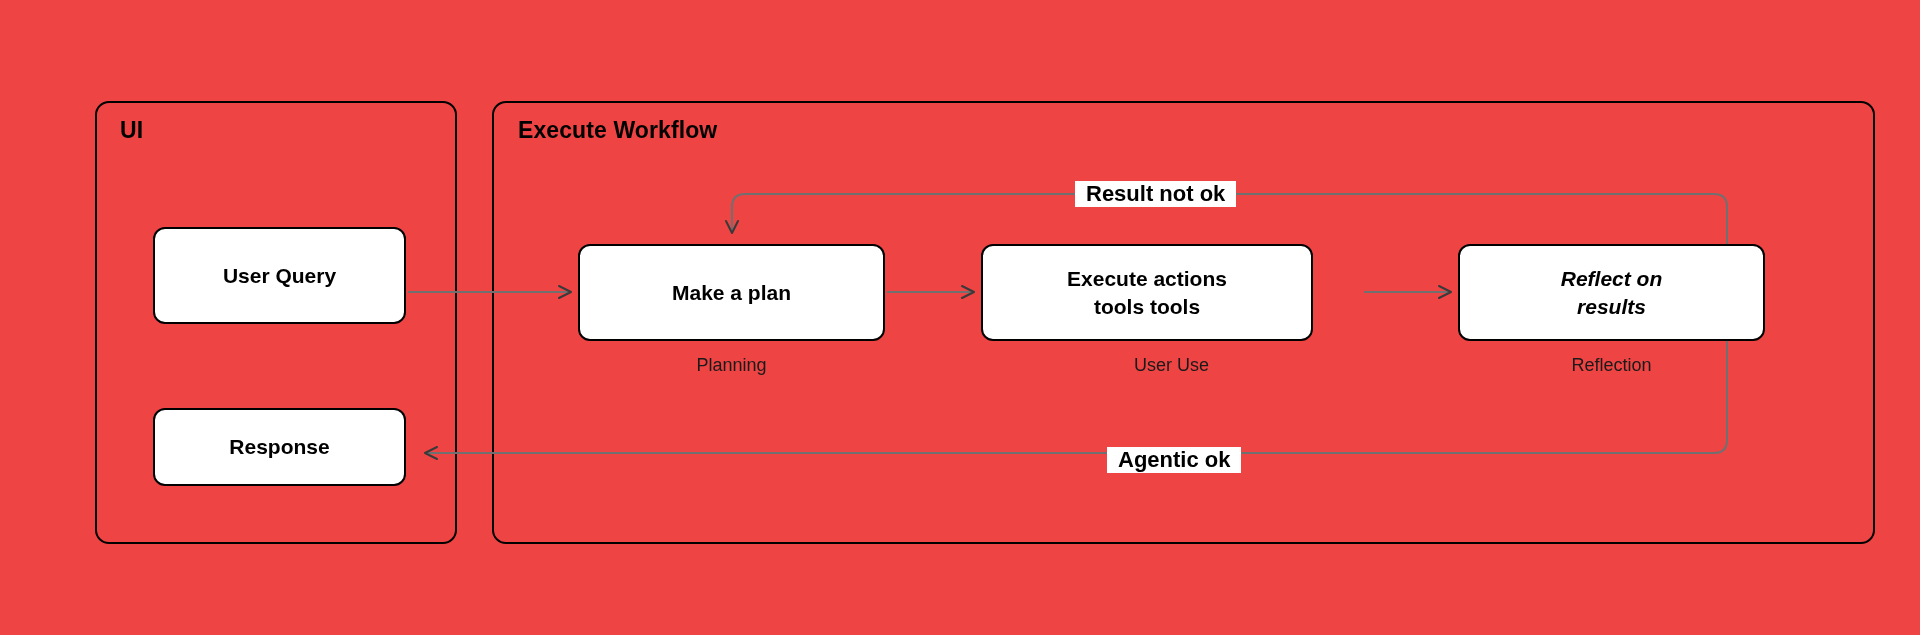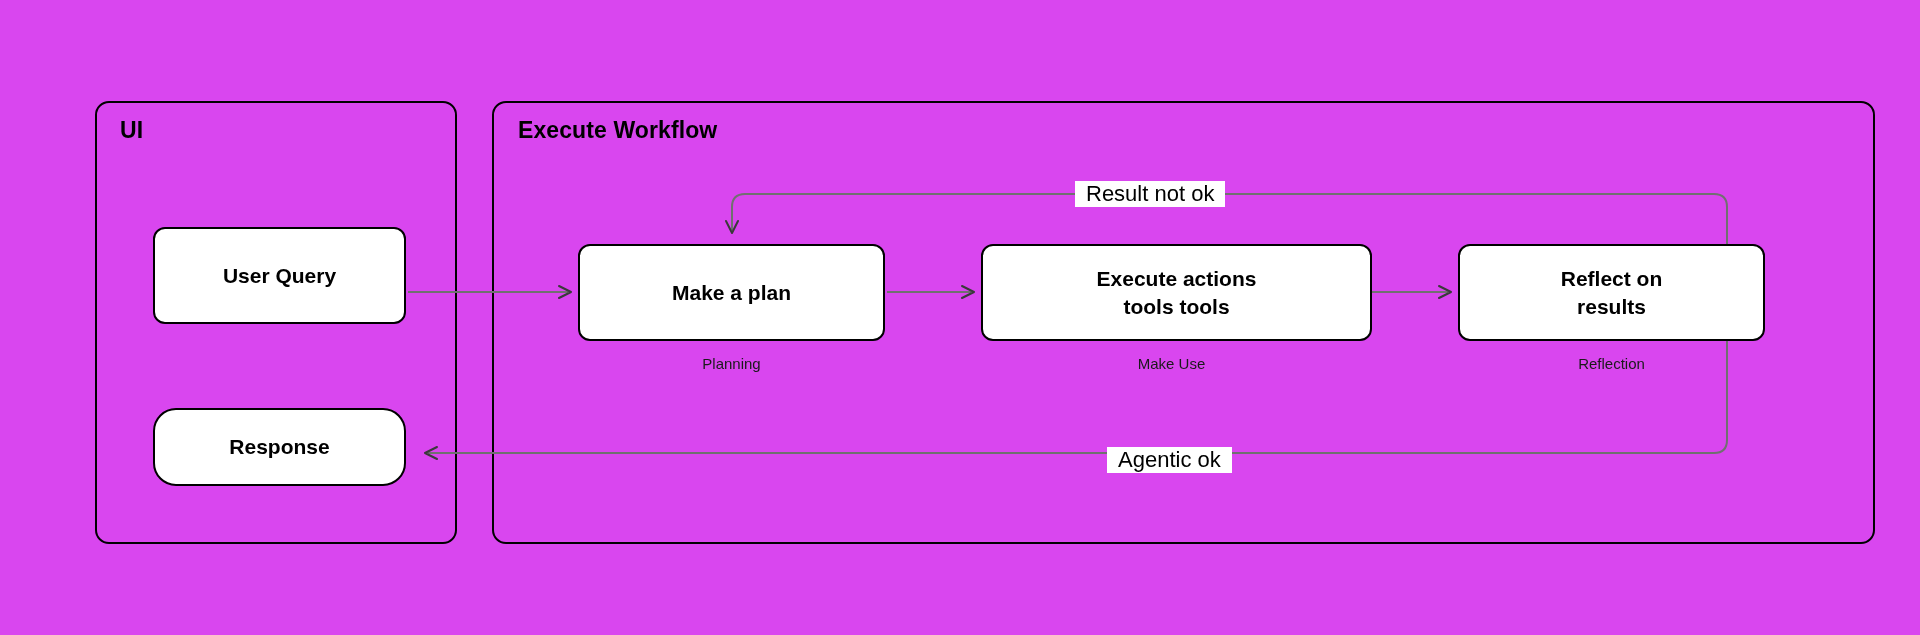--- a/index.html
+++ b/index.html
@@ -12,21 +12,21 @@
     height: 635px;
     font-family: "Liberation Sans", sans-serif;
     color: #000000;
     overflow: hidden;
   }
 
   #stage {
     position: relative;
     width: 1920px;
     height: 635px;
-    background: #d946ef;
+    background: #ef4444;
   }
 
   
   .group {
     position: absolute;
     border: 2.5px solid #000000;
     border-radius: 14px;
     background: transparent;
     box-sizing: border-box;
   }
@@ -57,43 +57,43 @@
     justify-content: center;
     text-align: center;
     font-weight: 700;
     font-size: 21px;
     line-height: 1.32;
     color: #000000;
     z-index: 5;
   }
 
   #node-user-query { left: 153px;  top: 227px; width: 253px; height: 97px; }
-  #node-response   { left: 153px;  top: 408px; width: 253px; height: 78px; border-radius: 23px; }
+  #node-response   { left: 153px;  top: 408px; width: 253px; height: 78px; }
   #node-plan       { left: 578px;  top: 244px; width: 307px; height: 97px; border-radius: 12px; }
-  #node-execute    { left: 981px;  top: 244px; width: 391px; height: 97px; }
-  #node-reflect    { left: 1458px; top: 244px; width: 307px; height: 97px; }
+  #node-execute    { left: 981px;  top: 244px; width: 332px; height: 97px; }
+  #node-reflect    { left: 1458px; top: 244px; width: 307px; height: 97px; font-style: italic; }
 
   
   .sublabel {
     position: absolute;
     font-weight: 400;
-    font-size: 15px;
+    font-size: 18px;
     color: #1a1a1a;
     text-align: center;
     white-space: nowrap;
     z-index: 4;
   }
   #sub-planning   { left: 578px;  top: 355px; width: 307px; }
   #sub-tooluse    { left: 981px;  top: 355px; width: 381px; }
   #sub-reflection { left: 1458px; top: 355px; width: 307px; }
 
   
   .edge-label {
     position: absolute;
-    font-weight: 400;
+    font-weight: 700;
     font-size: 22px;
     color: #000000;
     background: #ffffff;
     padding: 0 11px;
     white-space: nowrap;
     z-index: 3;
   }
   #label-not-ok { left: 1075px; top: 181px; }
   #label-ok     { left: 1107px; top: 447px; }
 
@@ -171,21 +171,21 @@
     <span>Make a plan</span>
   </div>
   <div class="sublabel" id="sub-planning">Planning</div>
 
   <div class="node" id="node-execute">
     <span>
       <span>Execute actions</span><br>
       <span>tools tools</span>
     </span>
   </div>
-  <div class="sublabel" id="sub-tooluse">Make Use</div>
+  <div class="sublabel" id="sub-tooluse">User Use</div>
 
   <div class="node" id="node-reflect">
     <span>
       <span>Reflect on</span><br>
       <span>results</span>
     </span>
   </div>
   <div class="sublabel" id="sub-reflection">Reflection</div>
 
   <div class="edge-label" id="label-not-ok">Result not ok</div>

